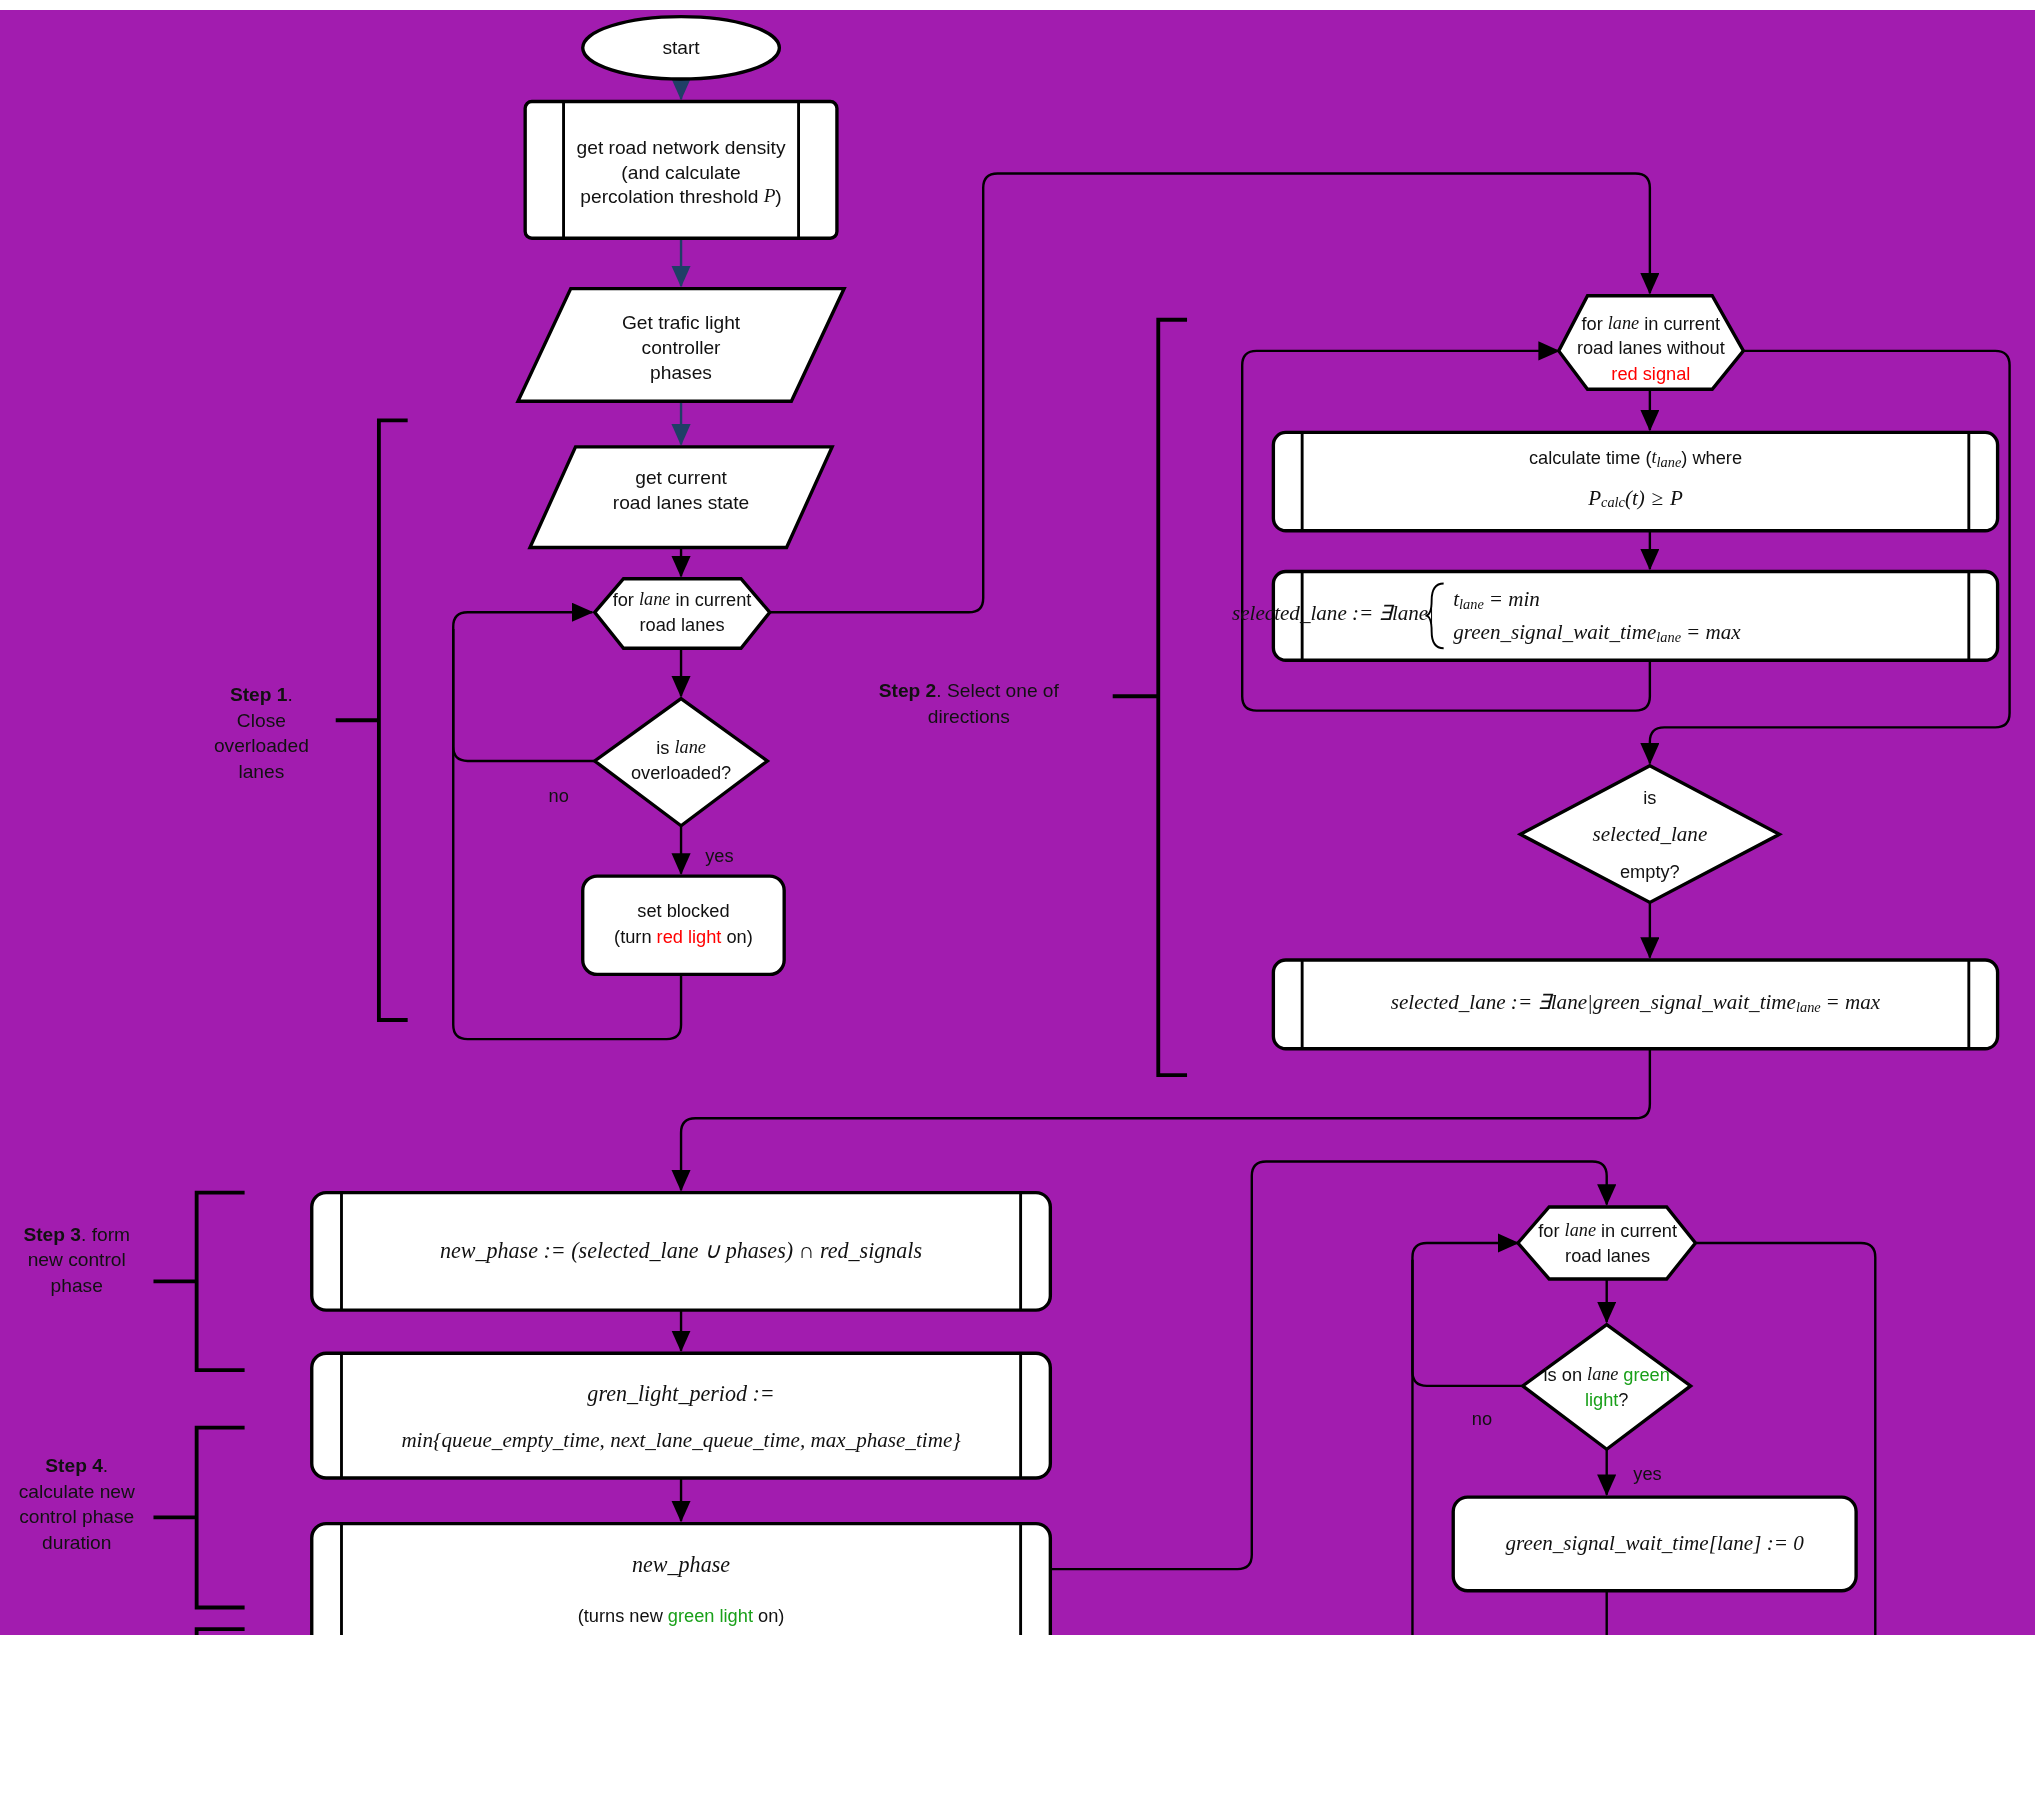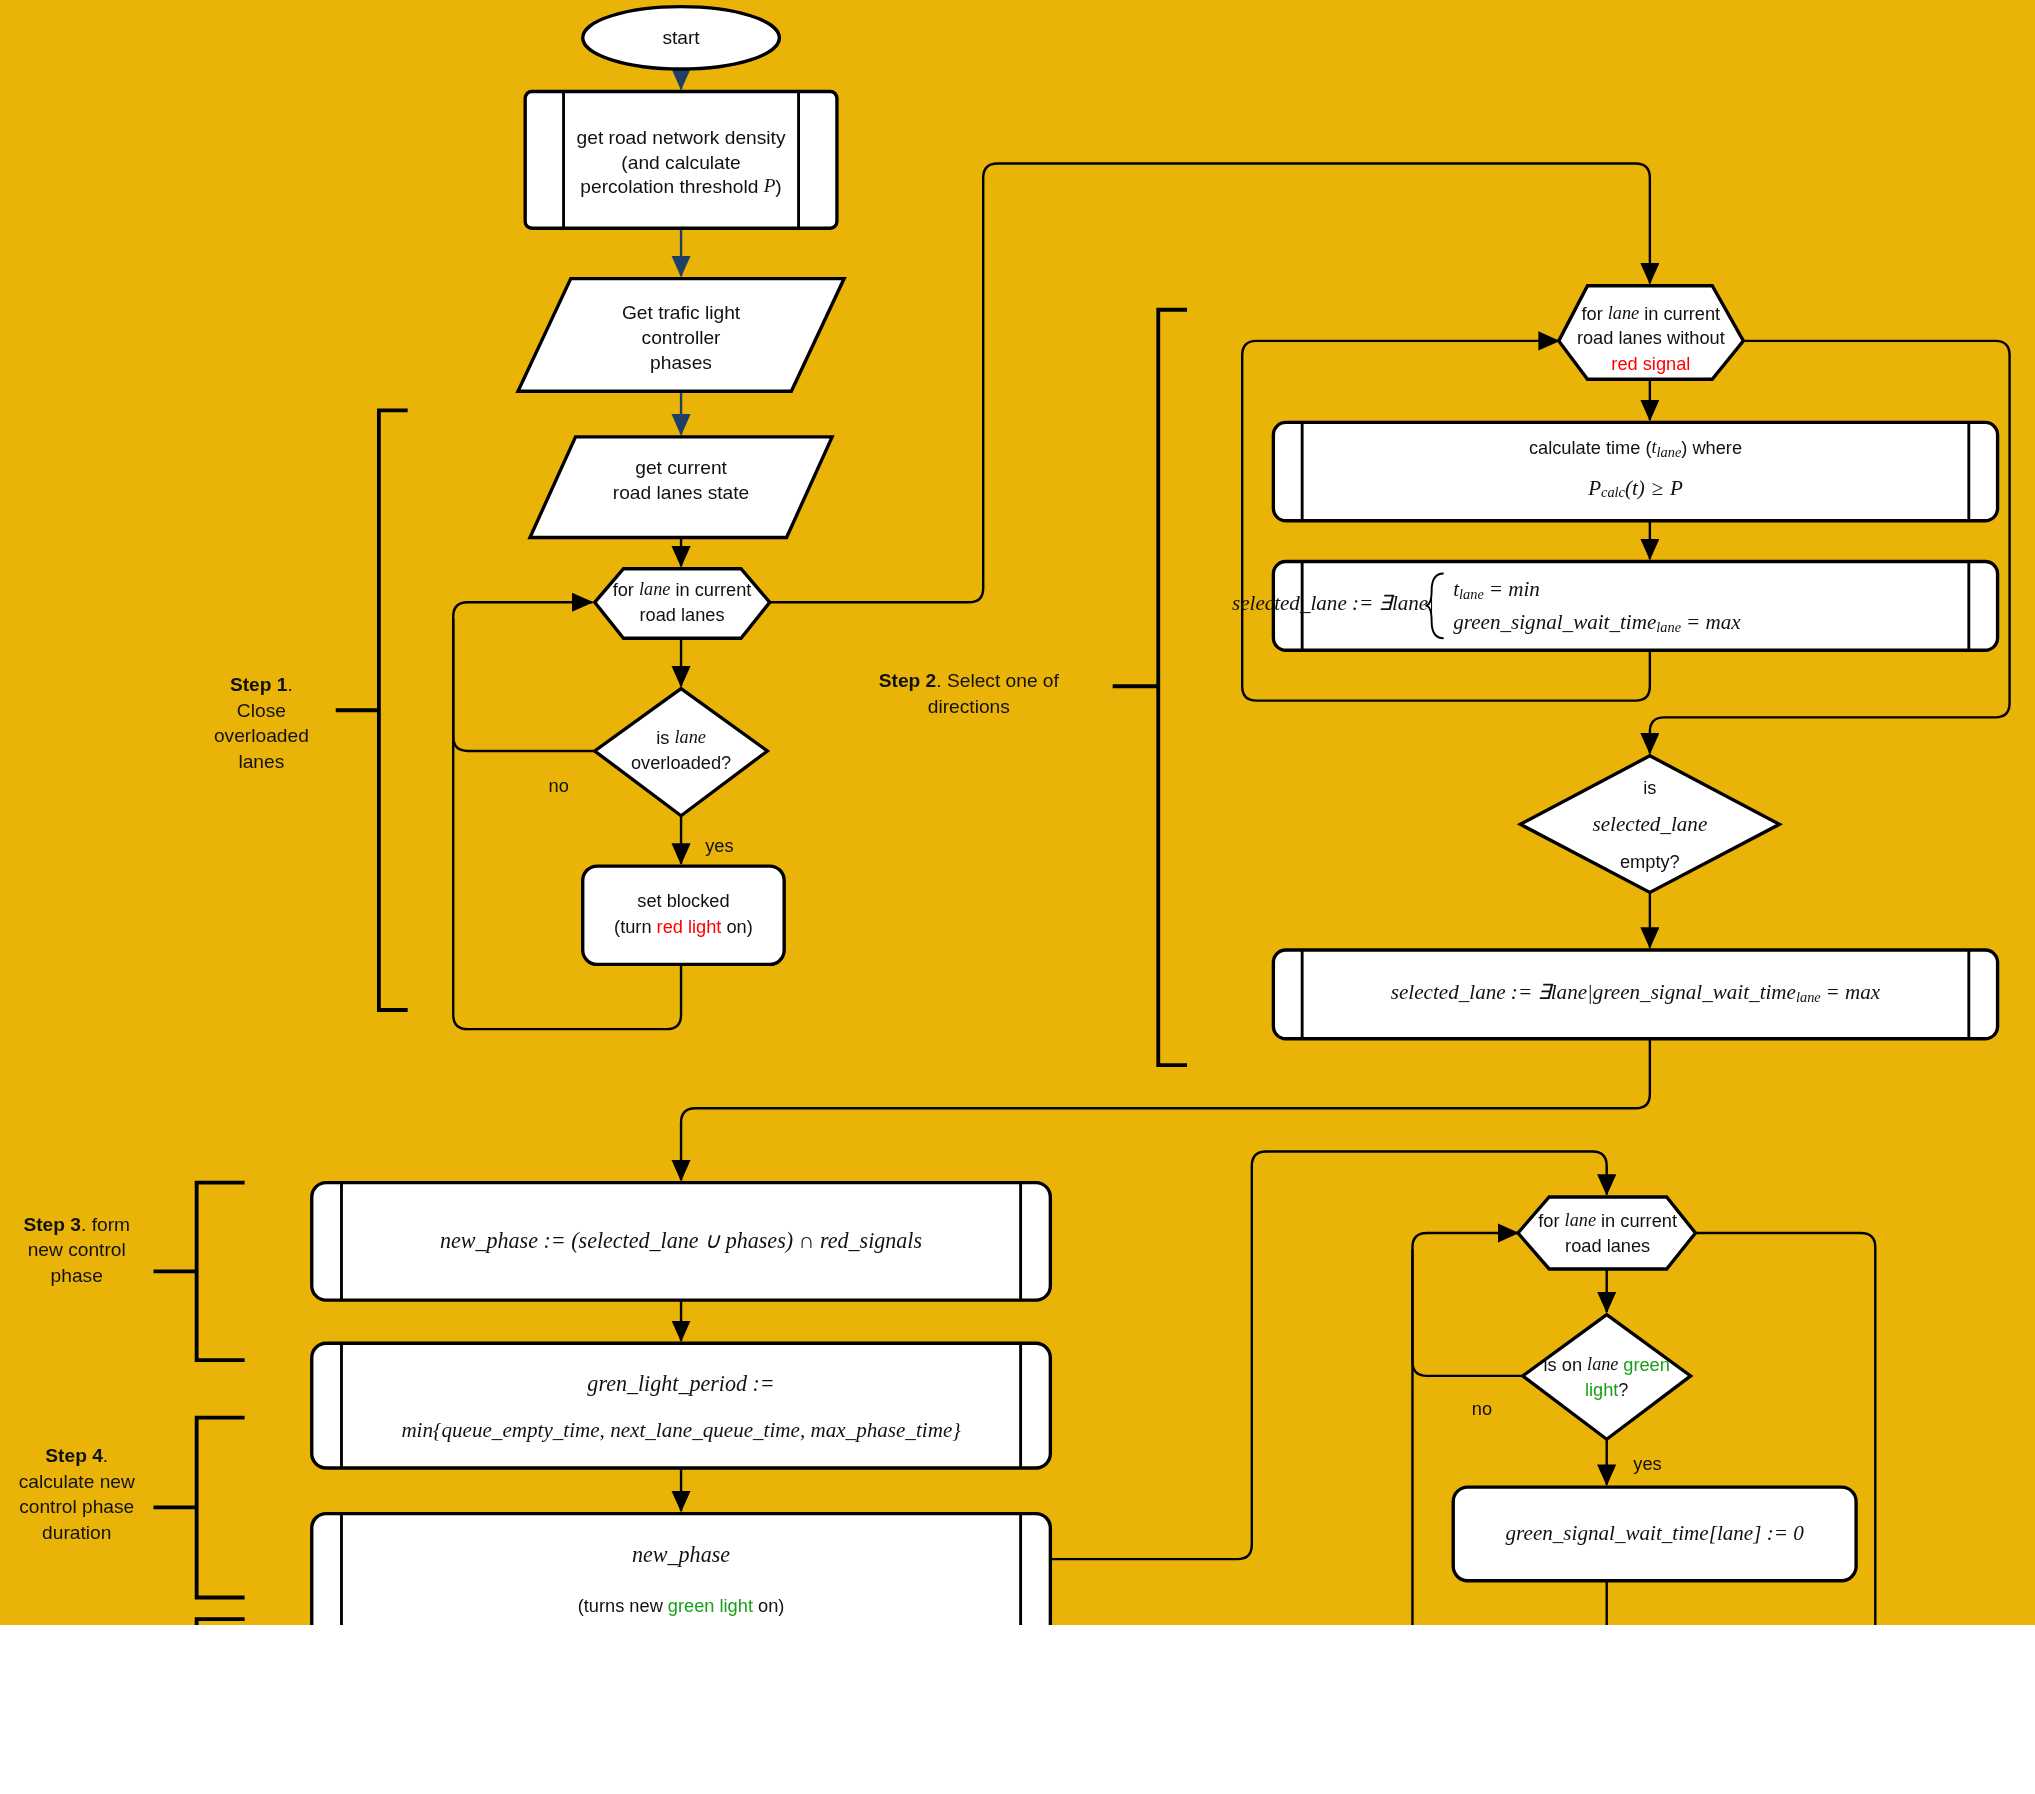--- a/index.html
+++ b/index.html
@@ -1,17 +1,17 @@
 <!DOCTYPE html>
 <html style="font-size:7.7px"><head>
 <meta charset="utf-8">
 <style>
   html,body{margin:0;padding:0;background:#fff;}
   body{font-family:"Liberation Sans", sans-serif;}
-  #stage{position:relative;width:2035px;height:1625px;background:#eab308;}
+  #stage{position:relative;width:2035px;height:1625px;background:#a21caf;margin-top:10px;}
   svg{display:block;}
   .shape{fill:#fff;stroke:#000;stroke-width:7;}
   .edge{fill:none;stroke:#000;stroke-width:5;}
   .edge-blue{fill:none;stroke:#1f3f66;stroke-width:5;}
   .bracket{fill:none;stroke:#000;stroke-width:8;}
   .lbl{font-family:"Liberation Sans", sans-serif;font-size:40px;fill:#111;text-anchor:middle;dominant-baseline:middle;}
   .lbl-sm{font-family:"Liberation Sans", sans-serif;font-size:38px;fill:#111;text-anchor:middle;dominant-baseline:middle;}
   .math{font-family:"Liberation Serif", serif;font-style:italic;font-size:44px;fill:#111;text-anchor:middle;dominant-baseline:middle;}
   .math-lg{font-family:"Liberation Serif", serif;font-style:italic;font-size:46px;fill:#111;text-anchor:middle;dominant-baseline:middle;}
   .it{font-family:"Liberation Serif", serif;font-style:italic;}

